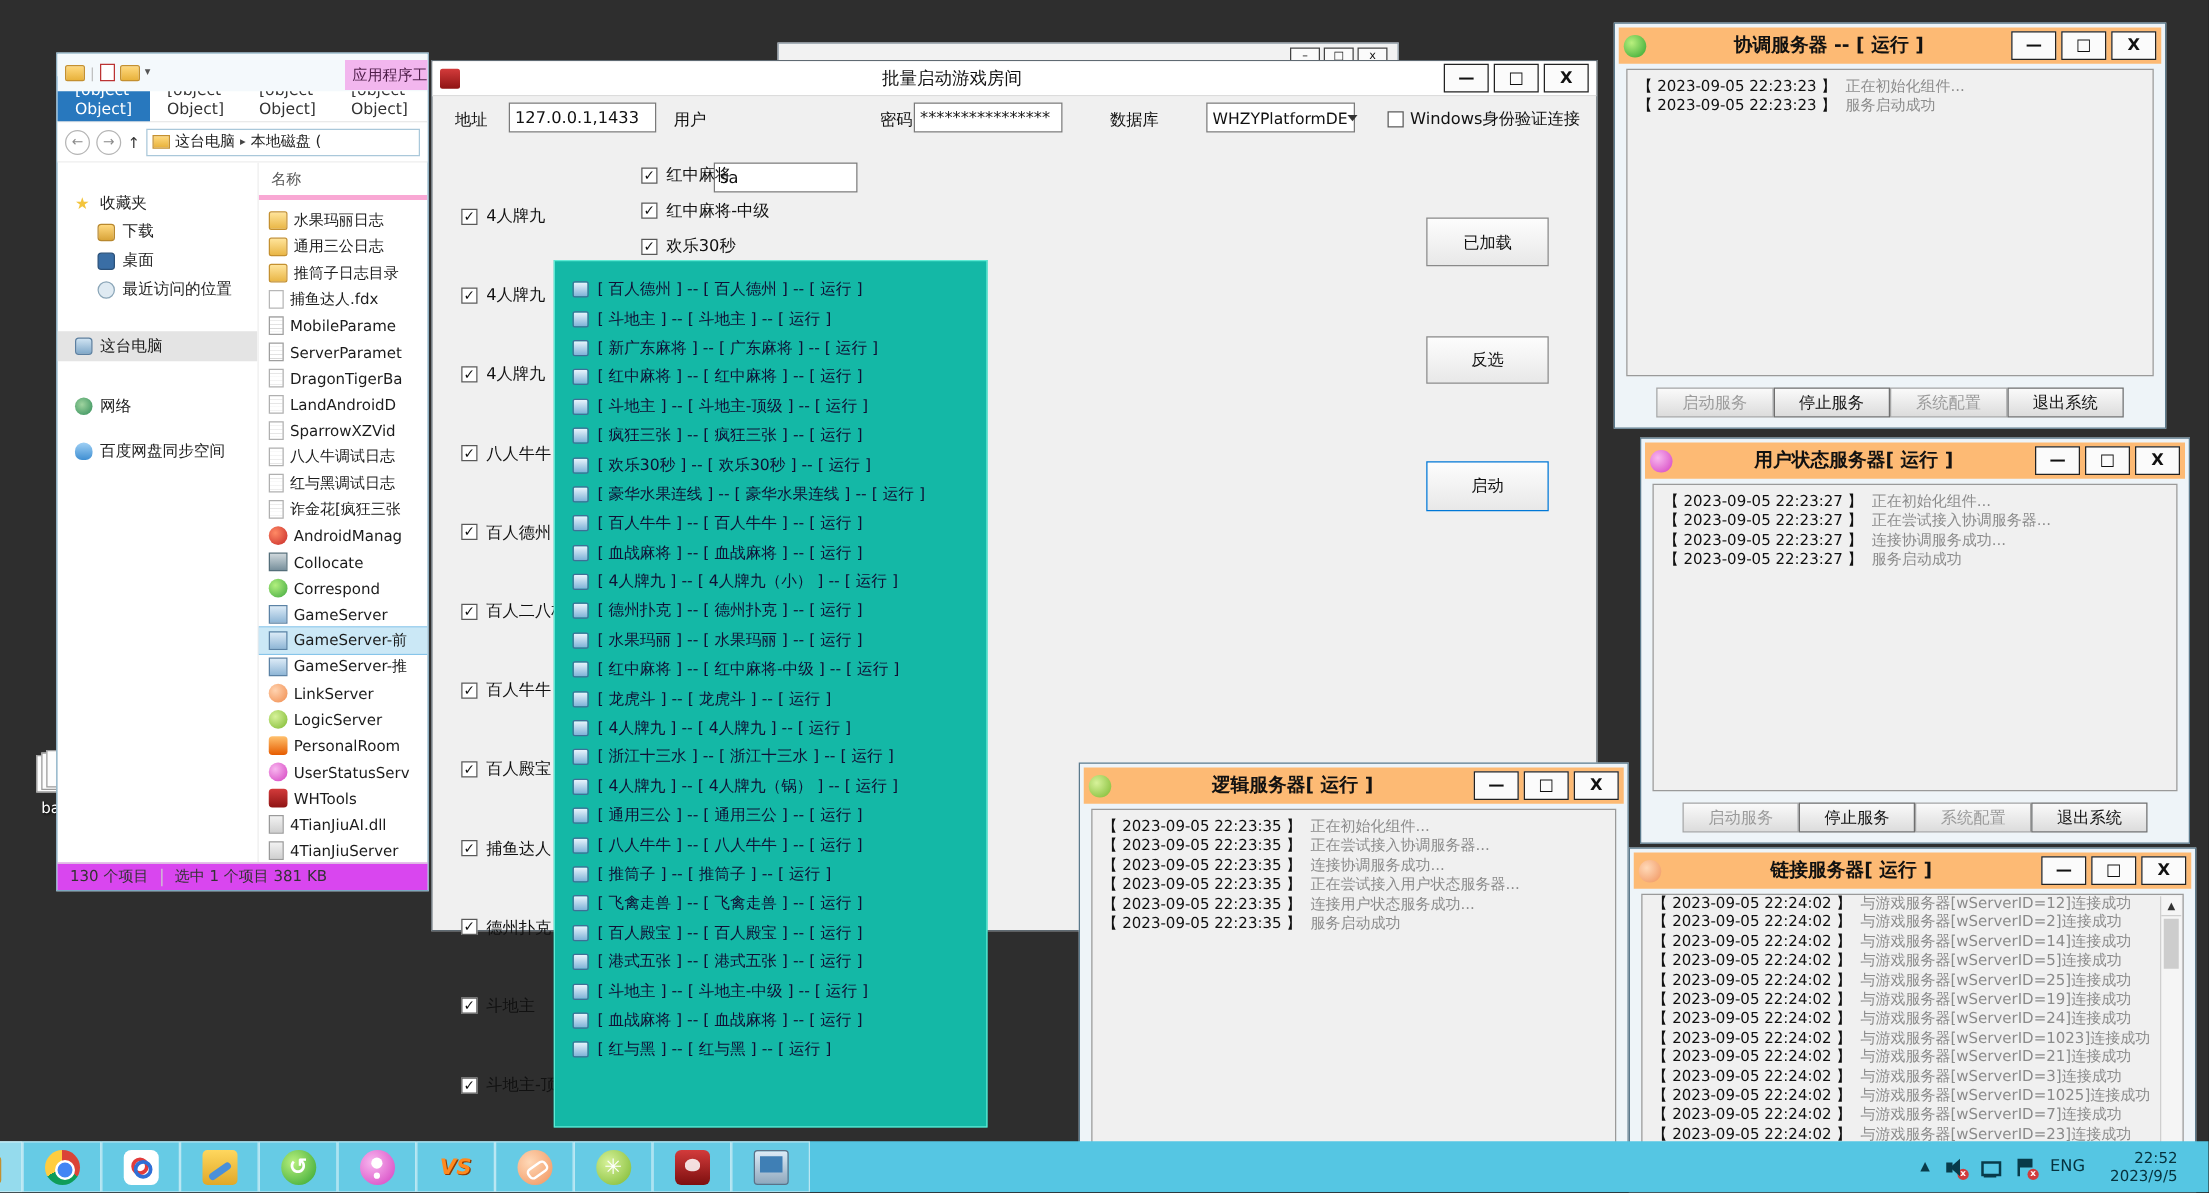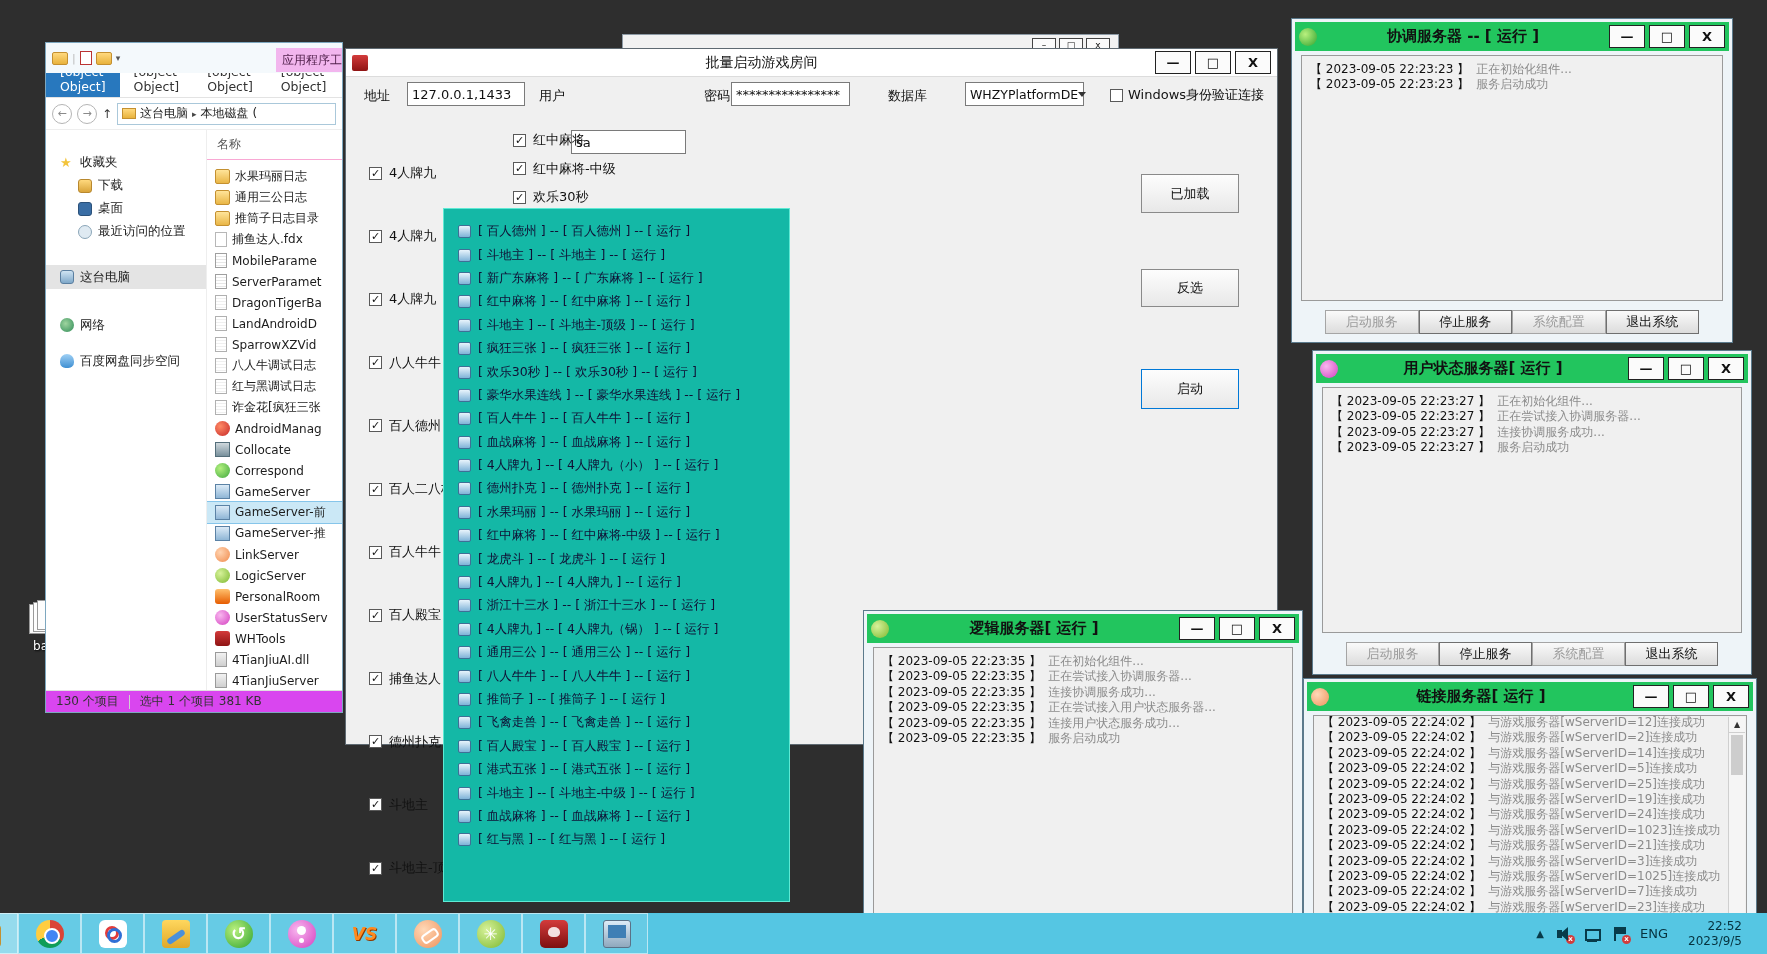--- a/index.html
+++ b/index.html
@@ -52,21 +52,21 @@
   .nico{width:14px;height:14px;flex:none;border-radius:3px;}
   .nico[data-icon="star"]{background:none;}
   .nico[data-icon="star"]::before{content:"★";color:#f3c43c;font-size:13px;line-height:14px;}
   .nico[data-icon="download"]{background:linear-gradient(#ffd97e,#d9a43a);border:1px solid #b8882e;}
   .nico[data-icon="desktop"]{background:#3a6ea5;border:1px solid #2b517a;}
   .nico[data-icon="recent"]{background:#dfeaf2;border:1px solid #8ba6b8;border-radius:50%;}
   .nico[data-icon="computer"]{background:linear-gradient(#cfe3f2,#7fa8c9);border:1px solid #5b7fa0;}
   .nico[data-icon="network"]{background:radial-gradient(circle at 40% 40%,#9fd49f,#2e8b57);border-radius:50%;}
   .nico[data-icon="cloud"]{background:linear-gradient(#9fd0f5,#3f8fd2);border-radius:50% 50% 40% 40%;}
   #filepane{flex:1;display:flex;flex-direction:column;border-left:1px solid #eee;overflow:hidden;}
-  #colhdr{height:30px;display:flex;align-items:center;font-size:12px;color:#555;padding-left:10px;border-bottom:1px solid #f9a8d4;flex:none;}
+  #colhdr{height:30px;display:flex;align-items:center;font-size:12px;color:#555;padding-left:10px;border-bottom:4px solid #f9a8d4;flex:none;}
   #filelist{padding-top:6px;}
   .frow{height:21px;display:flex;align-items:center;gap:5px;padding-left:8px;font-size:12px;color:#1c1c1c;white-space:nowrap;overflow:hidden;}
   .frow.selected{background:#cbe8f6;outline:1px solid #86c5ea;}
   .fico{width:15px;height:15px;flex:none;}
   .fico[data-icon="folder"]{background:linear-gradient(#ffe49a,#e9b646);border:1px solid #c49030;border-radius:2px;}
   .fico[data-icon="file"]{background:#fff;border:1px solid #b7b7b7;width:12px;}
   .fico[data-icon="config"]{background:repeating-linear-gradient(#fff,#fff 2px,#cfcfcf 3px);border:1px solid #9f9f9f;width:12px;}
   .fico[data-icon="text"]{background:repeating-linear-gradient(#fff,#fff 2px,#e0e0e0 3px);border:1px solid #b0b0b0;width:12px;}
   .fico[data-icon="app-android"]{background:radial-gradient(circle at 35% 35%,#ff8a65,#c62828);border-radius:50%;}
   .fico[data-icon="app-collocate"]{background:linear-gradient(#cfd8dc,#78909c);border:1px solid #546e7a;}
@@ -107,21 +107,21 @@
   #btn-start{top:320px;height:40px;border:1px solid #0078d7;}
 
   
   #games{position:absolute;left:443px;top:208px;width:347px;height:694px;background:#14b8a6;border:1px solid #5eead4;z-index:5;padding-top:11px;overflow:hidden;}
   .grow{height:23.4px;display:flex;align-items:center;gap:7px;padding-left:14px;white-space:nowrap;}
   .gico{width:13px;height:13px;flex:none;background:linear-gradient(#e8f4fc,#7fb3d8);border:1px solid #3f6f96;border-radius:2px;}
   .gtxt{font-size:12.5px;color:#101035;}
 
   
   .swin{position:absolute;background:#eef4f8;border:1px solid #5b7a8c;padding:3px;display:flex;flex-direction:column;}
-  .swin .tbar{height:29px;display:flex;align-items:center;padding:0 4px;background:#22c55e;flex:none;}
+  .swin .tbar{height:29px;display:flex;align-items:center;padding:0 4px;background:#fdba74;flex:none;}
   .swin .sico{width:18px;height:18px;border-radius:50%;flex:none;}
   .sico.green{background:radial-gradient(circle at 35% 35%,#b9f07e,#2fa32f);}
   .sico.pink{background:radial-gradient(circle at 35% 35%,#f8b7ef,#d43fc0);}
   .sico.lime{background:radial-gradient(circle at 35% 35%,#d7f29a,#7cb82f);}
   .sico.peach{background:radial-gradient(circle at 35% 35%,#ffd9b8,#f0925b);}
   .swin .ttl{flex:1;text-align:center;font-size:15px;font-weight:bold;color:#111;}
   .logbox{flex:1;margin:4px 6px;background:#f0f0f0;border:1px solid #9a9a9a;overflow:hidden;padding:6px 8px;position:relative;}
   .logline{font-family:"DejaVu Sans Mono","Liberation Mono",monospace;font-size:12px;line-height:15.4px;white-space:nowrap;}
   .logline .lt{color:#111;}
   .logline .lm{color:#8b8b8b;}

